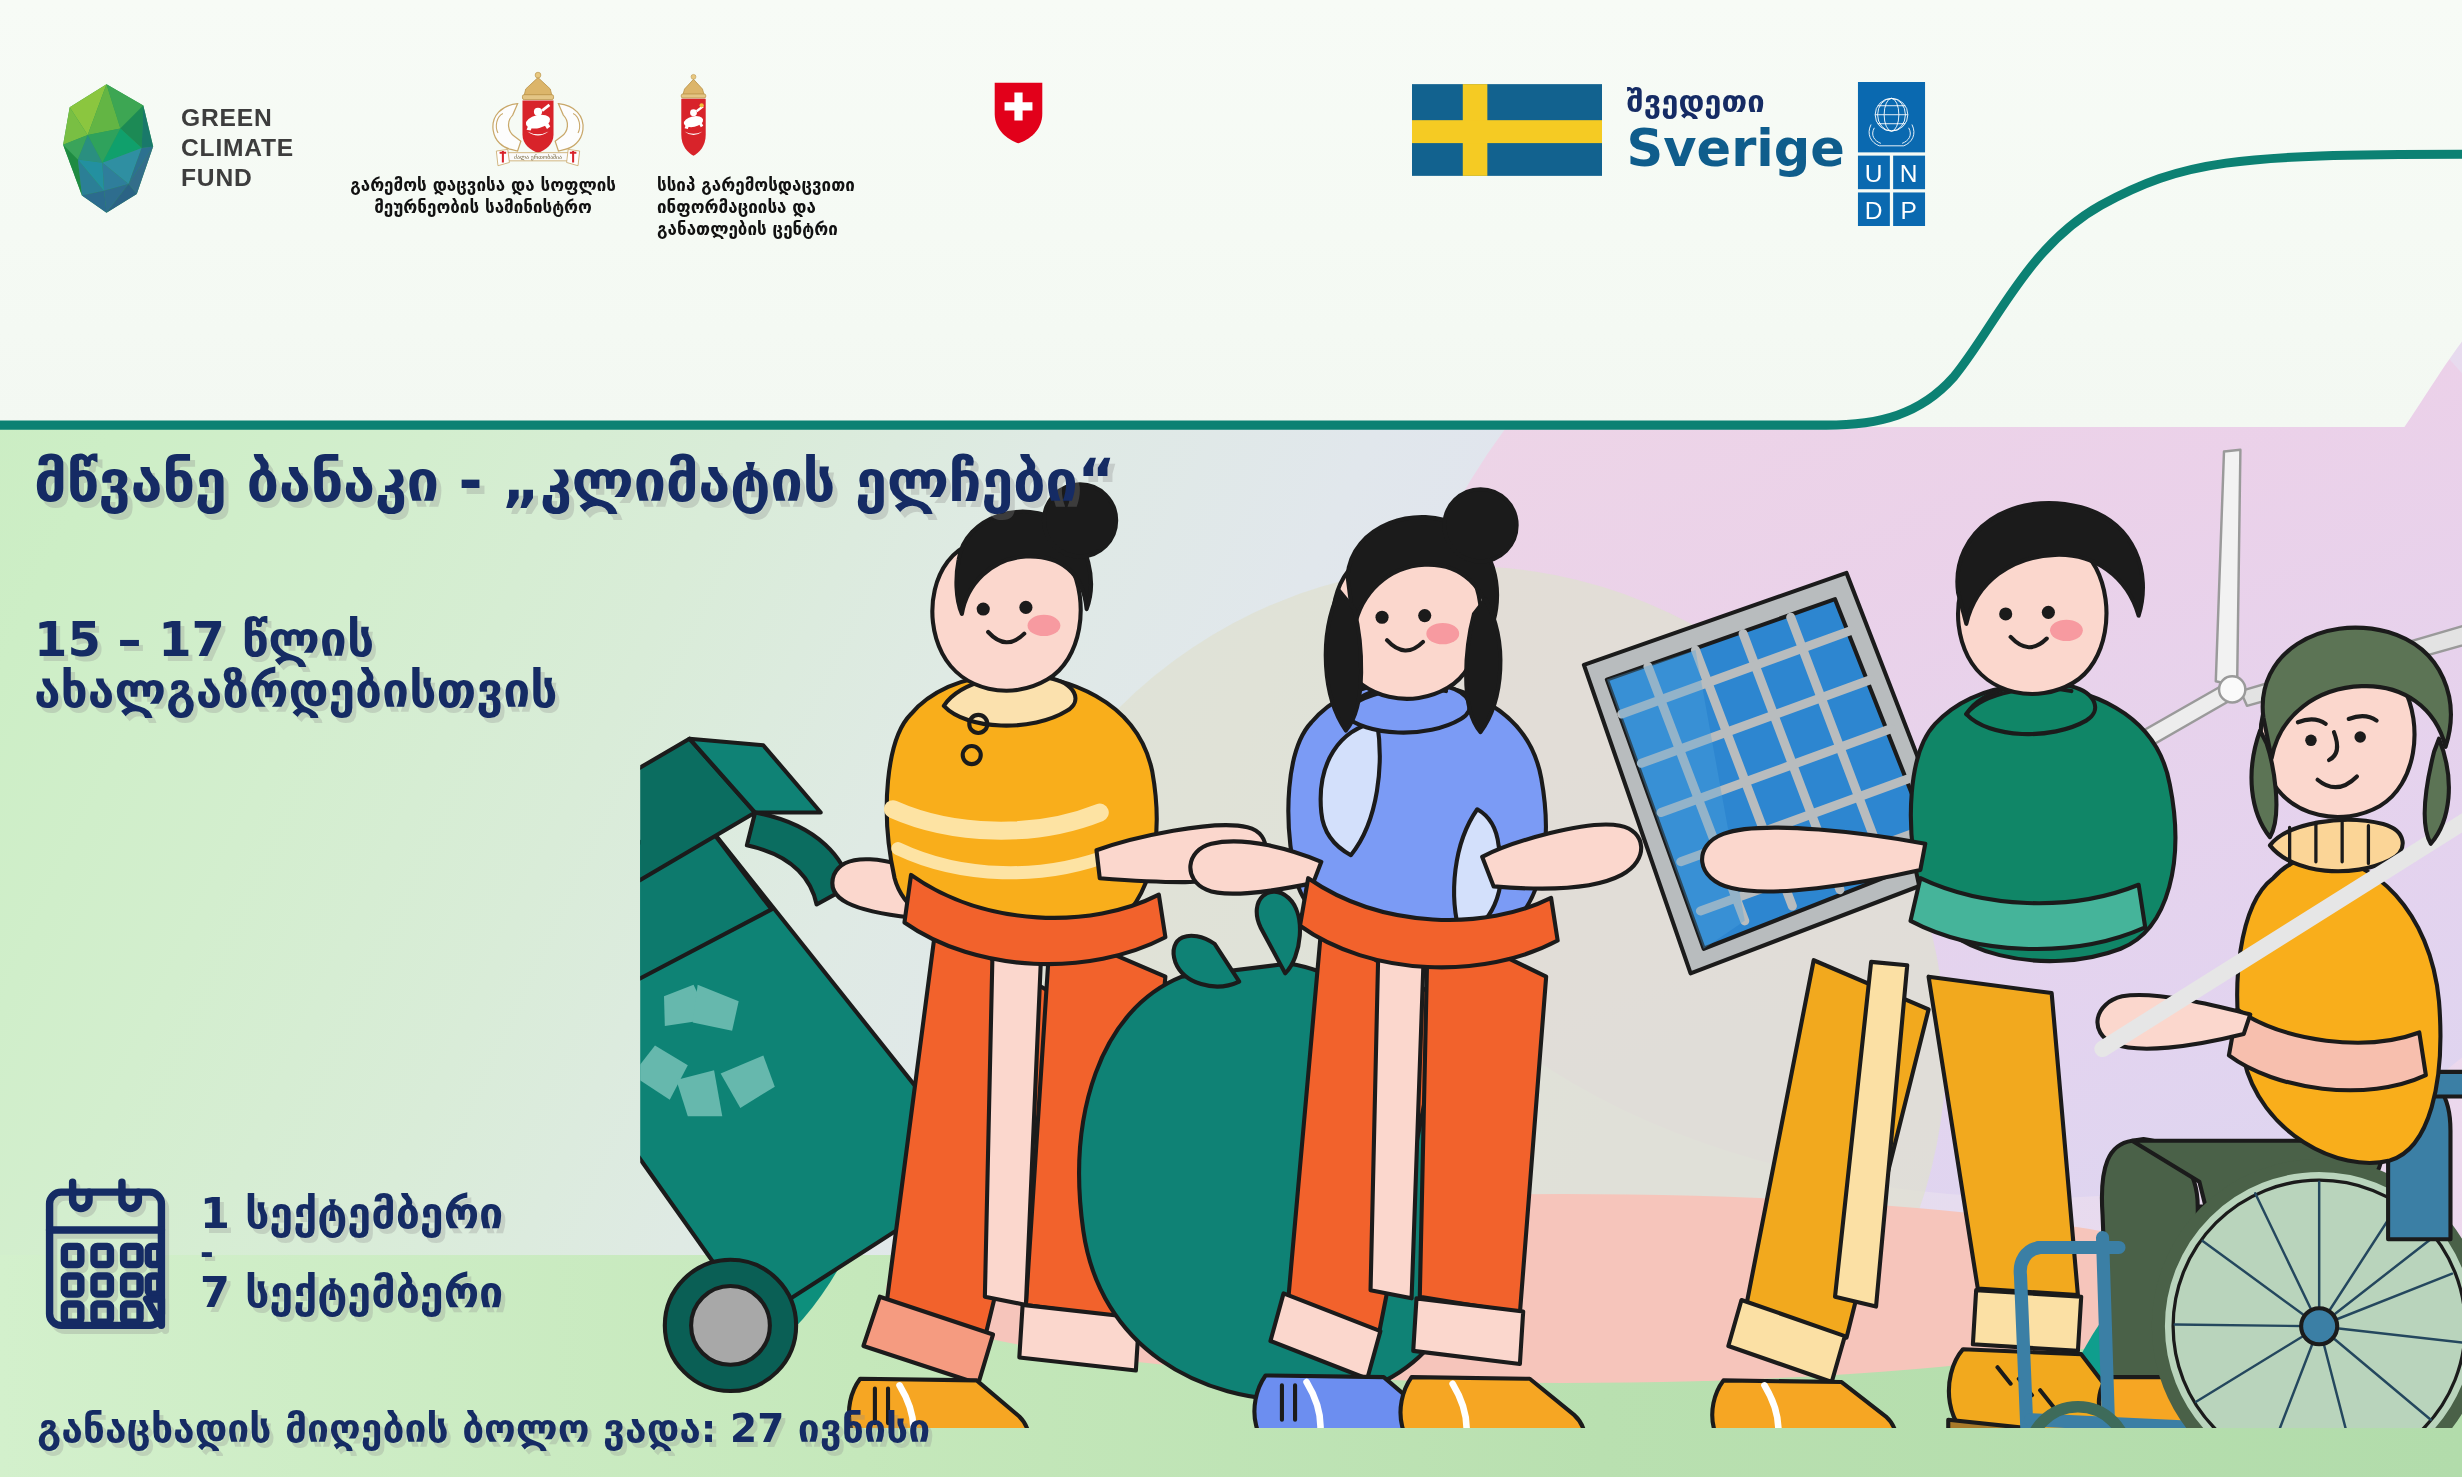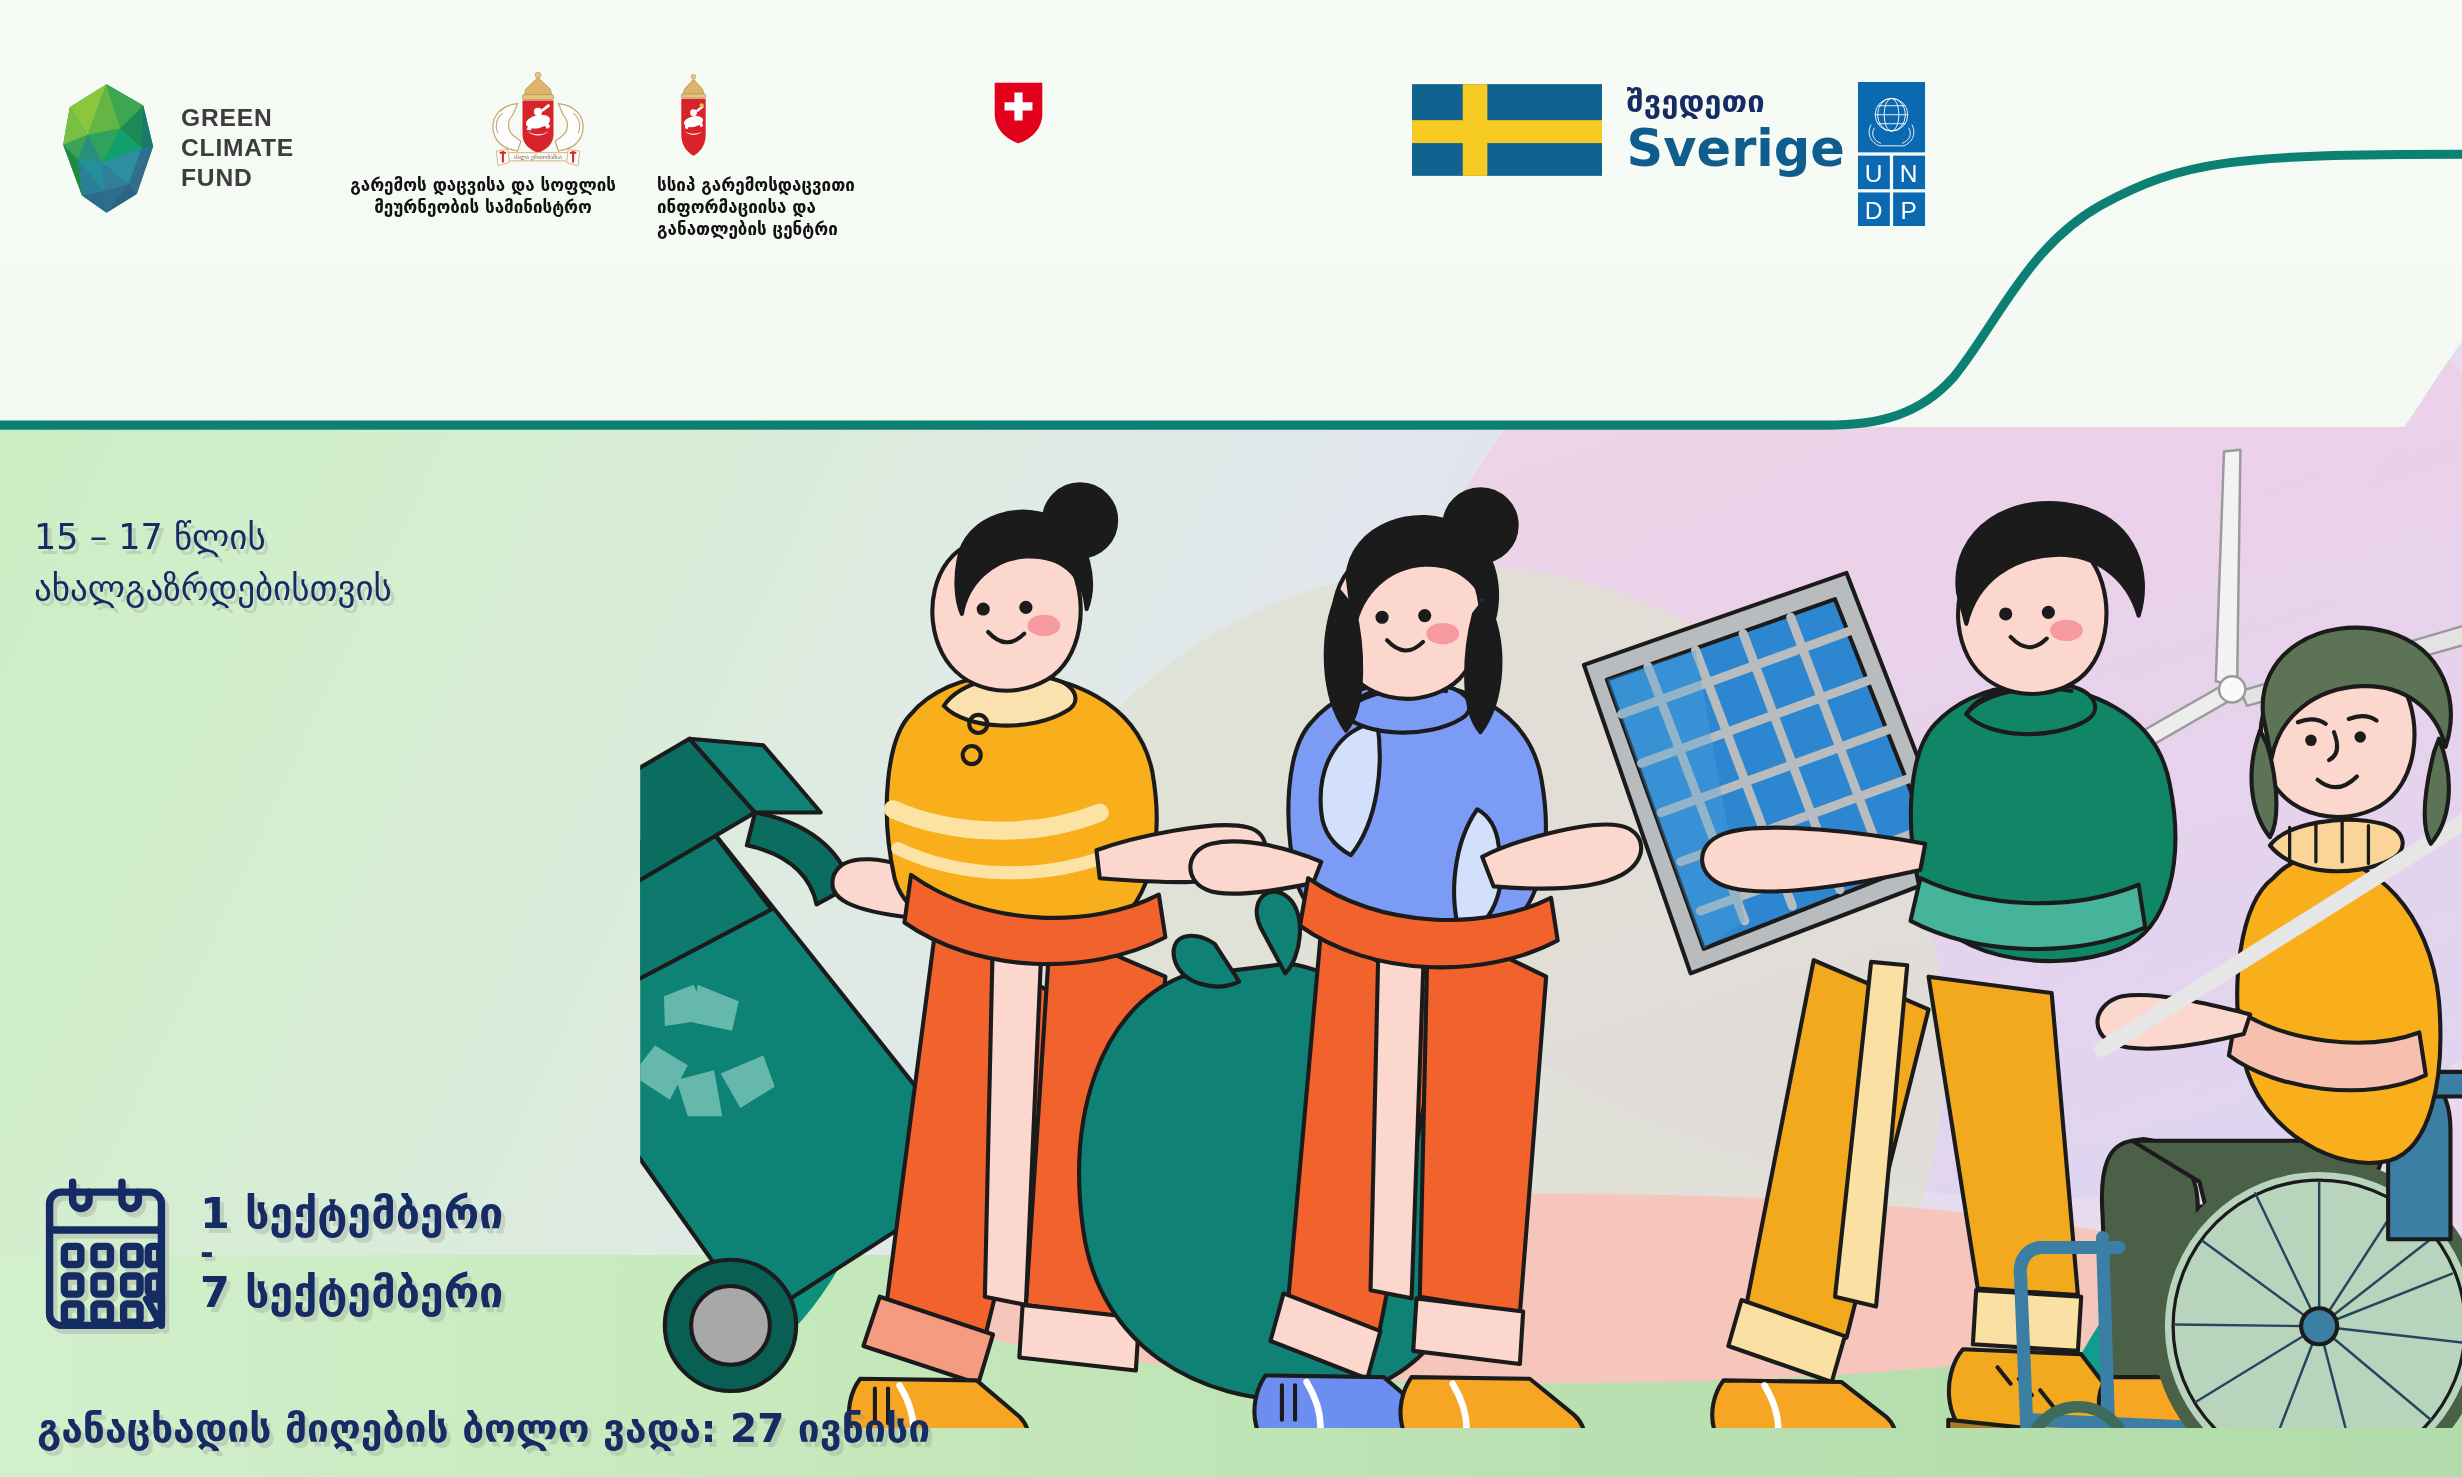--- a/index.html
+++ b/index.html
@@ -96,21 +96,21 @@
   .title{
     font-size:58px;line-height:76px;font-weight:700;letter-spacing:-0.4px;
     text-shadow:4.9px 5.7px 0 rgba(140,140,140,.30);
     white-space:nowrap;
   }
   .subtitle{
     font-size:40px;line-height:53px;font-weight:700;margin-top:14.8px;
     text-shadow:4.1px 4.9px 0 rgba(140,140,140,.28);
   }
   .agegroup{
-    font-size:35px;line-height:51px;font-weight:400;margin-top:69px;
+    font-size:48px;line-height:51px;font-weight:700;margin-top:95px;
     text-shadow:4.1px 4.9px 0 rgba(140,140,140,.28);
   }
   .daterow{position:absolute;left:43px;top:1174px;display:flex;align-items:center;z-index:6;}
   .cal-icon{width:125px;height:158px;flex:0 0 auto;
             filter:drop-shadow(4.9px 5.7px 0 rgba(140,140,140,.30));}
   .dates{margin-left:32px;}
   .dateline{font-size:43px;line-height:51px;font-weight:700;color:#152b64;
             text-shadow:4.1px 4.9px 0 rgba(140,140,140,.28);}
   .datedash{font-size:33px;line-height:28px;font-weight:700;color:#152b64;
             text-shadow:3.3px 4.1px 0 rgba(140,140,140,.28);}
@@ -537,20 +537,21 @@
         <circle cx="2036" cy="472" r="7" fill="#1b1b1b" stroke="none"></circle>
         <circle cx="2096" cy="468" r="7" fill="#1b1b1b" stroke="none"></circle>
         <path d="M2064,462 q10,26 -6,34" fill="none" stroke="#1b1b1b" stroke-width="5"></path>
         <path d="M2044,520 q24,20 48,-4" fill="none" stroke="#1b1b1b" stroke-width="5"></path>
       </g>
 
     </g>
   </svg>
 
   <div class="maintext">
+    <div class="title ka">მწვანე ბანაკი - „კლიმატის ელჩები“</div>
     <div class="agegroup ka">
       <div>15 – 17 წლის</div>
       <div>ახალგაზრდებისთვის</div>
     </div>
   </div>
 
   <div class="daterow">
     <svg class="cal-icon" viewBox="0 0 152 192">
       <g fill="none" stroke="#152b64" stroke-width="9" stroke-linecap="round" stroke-linejoin="round">
         <rect x="8" y="22" width="136" height="162" rx="14"></rect>

